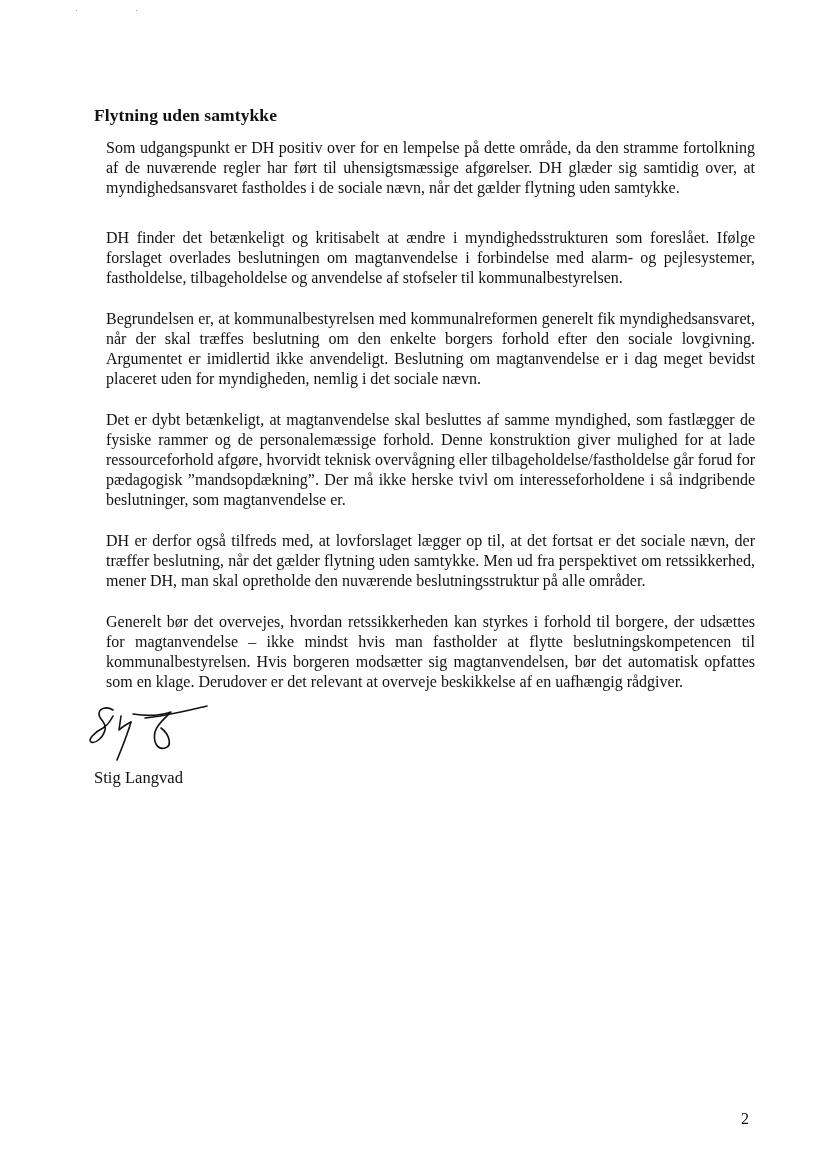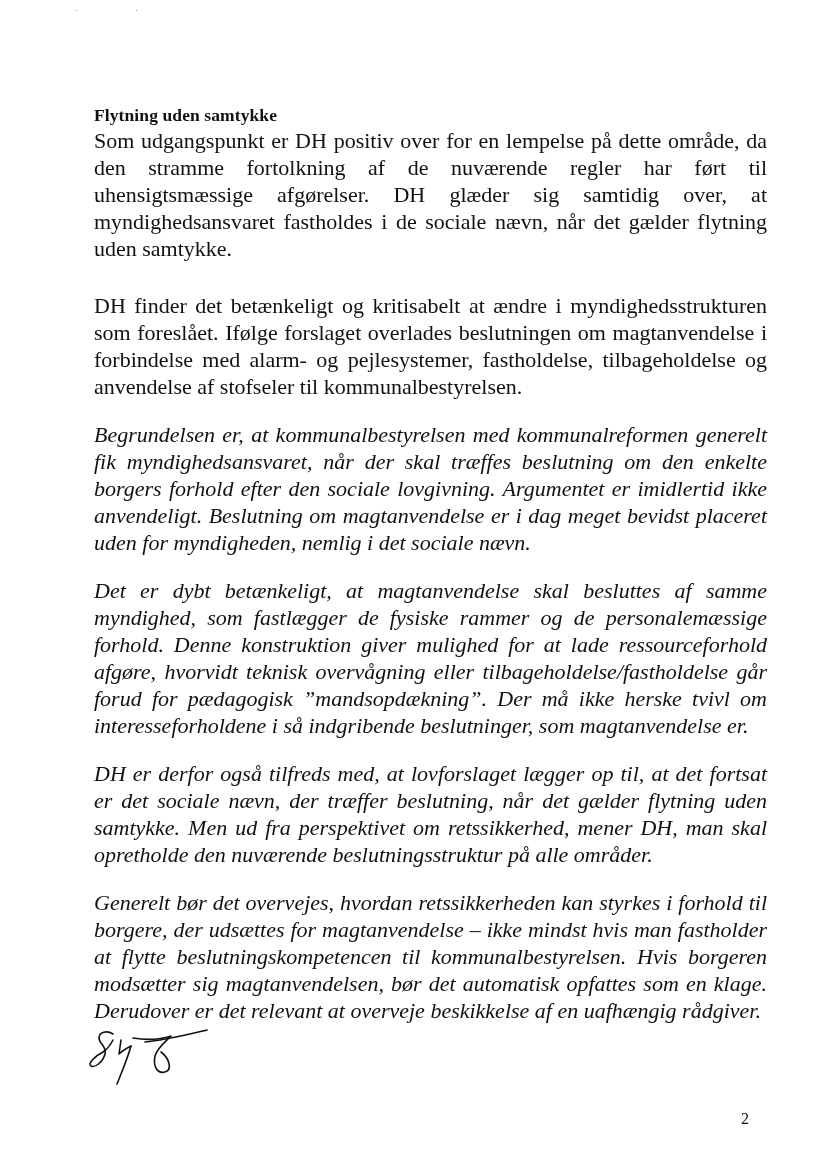--- a/index.html
+++ b/index.html
@@ -2,25 +2,25 @@
 <html><head>
 <meta charset="utf-8">
 <style>
   html, body { margin: 0; padding: 0; background: #ffffff; }
   body { width: 826px; height: 1169px; position: relative; overflow: hidden;
          font-family: "Liberation Serif", "DejaVu Serif", serif; color: #111; }
   .page { position: absolute; left: 8px; top: 0; width: 826px; height: 1169px; background: #fff; }
   .specks span { position: absolute; width: 1px; height: 1px; background: #999; }
   .content { position: absolute; left: 86px; top: 104px; width: 673px; }
   h2 { font-size: 17.5px; font-weight: bold; margin: 0; line-height: 22px; letter-spacing: 0.1px; }
-  p { font-size: 22px; line-height: 27px; margin: 0; text-align: justify; hyphens: manual; }
+  p { font-size: 16px; line-height: 20px; margin: 12px; text-align: justify; hyphens: manual; }
   .sec1 h2 { margin-bottom: 1px; }
   .sec2 { margin-top: 30px; }
   .sec2 h2 { margin-bottom: 2px; }
-  .gap { margin-top: 21px; font-style: italic; }
+  .gap { margin-top: 21px; }
   .closing { margin-top: 19px; font-size: 16.6px; line-height: 21px; }
   .sig { display: block; margin: 4px 0 0 -9px; width: 130px; height: 62px; }
   .signer { font-size: 16.6px; line-height: 20px; margin-top: 2px; }
   .role { font-size: 14px; font-style: italic; line-height: 18px; }
   .page-number { position: absolute; left: 733px; top: 1110px; font-size: 16px; }
 </style>
 </head>
 <body>
 
 <div class="page">
@@ -47,16 +47,17 @@
     <svg class="sig" viewBox="0 0 130 62">
       <g fill="none" stroke="#111" stroke-width="1.6" stroke-linecap="round" stroke-linejoin="round">
         <path d="M28 6 C22 2 14 4 14 10 C14 16 22 18 20 26 C18 34 10 40 6 38 C2 36 10 28 18 24 C24 20 26 16 28 12"></path>
         <path d="M36 12 L34 26 C36 24 42 20 46 18"></path>
         <path d="M46 18 C42 32 36 46 32 56"></path>
         <path d="M48 10 C60 12 74 12 86 8 C80 14 72 20 70 28 C68 38 72 46 80 44 C88 42 84 30 76 24"></path>
         <path d="M60 14 C80 12 104 6 122 2"></path>
       </g>
     </svg>
 
+    <div class="signer">Stig Langvad</div>
   </div>
 
   <div class="page-number">2</div>
 </div>
 
 </body></html>

